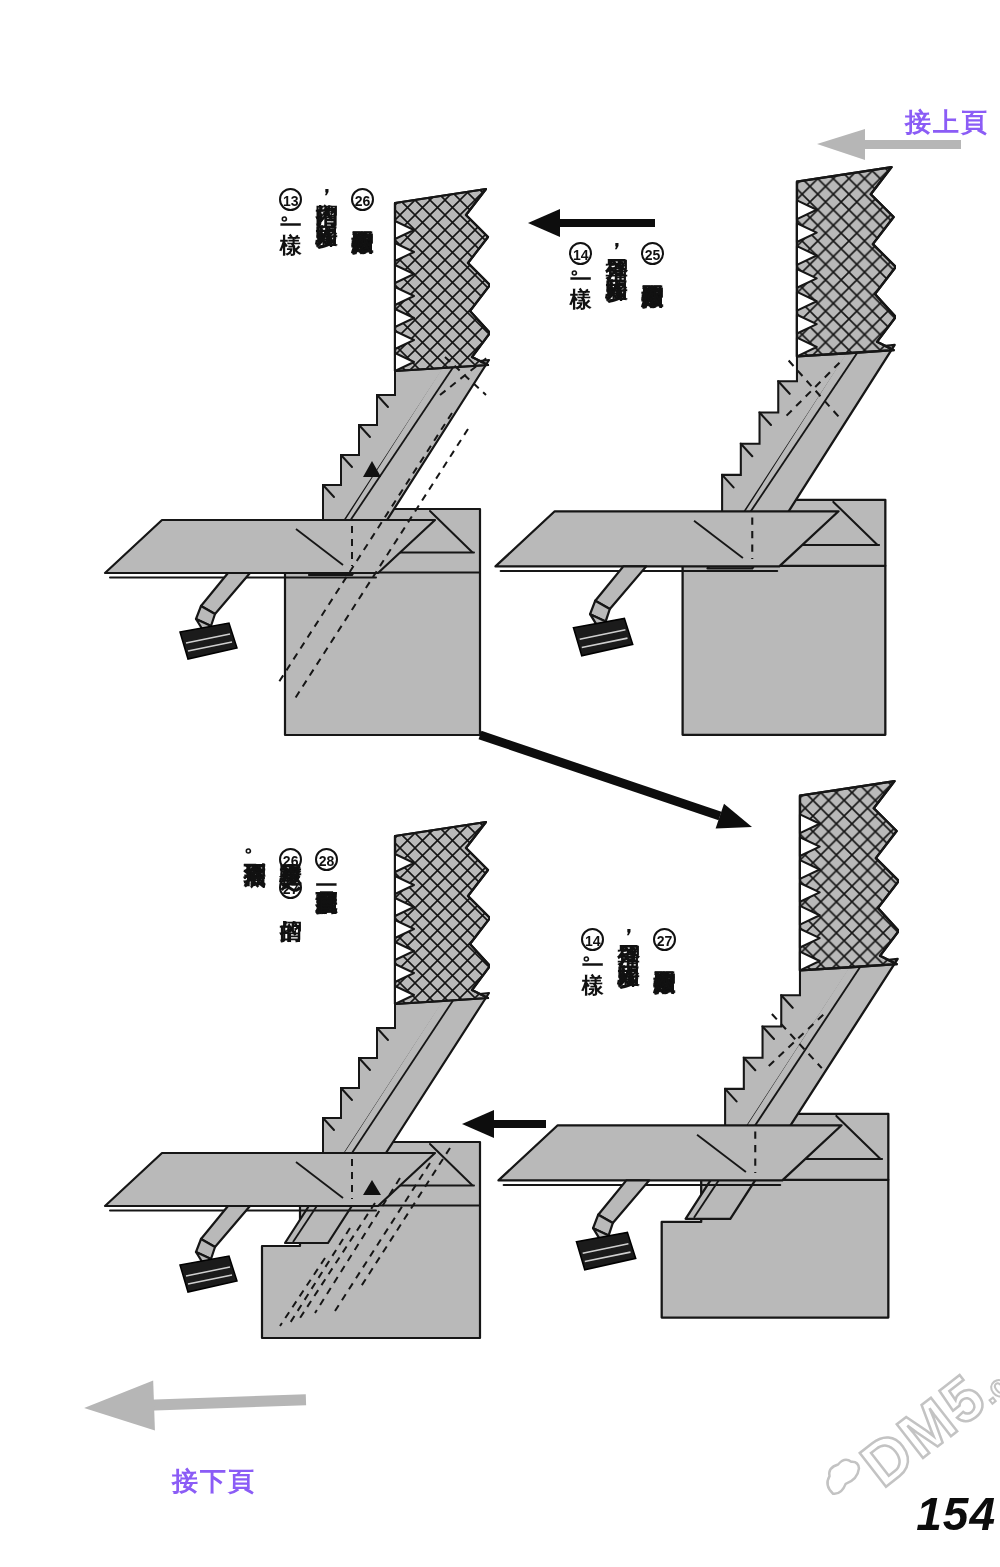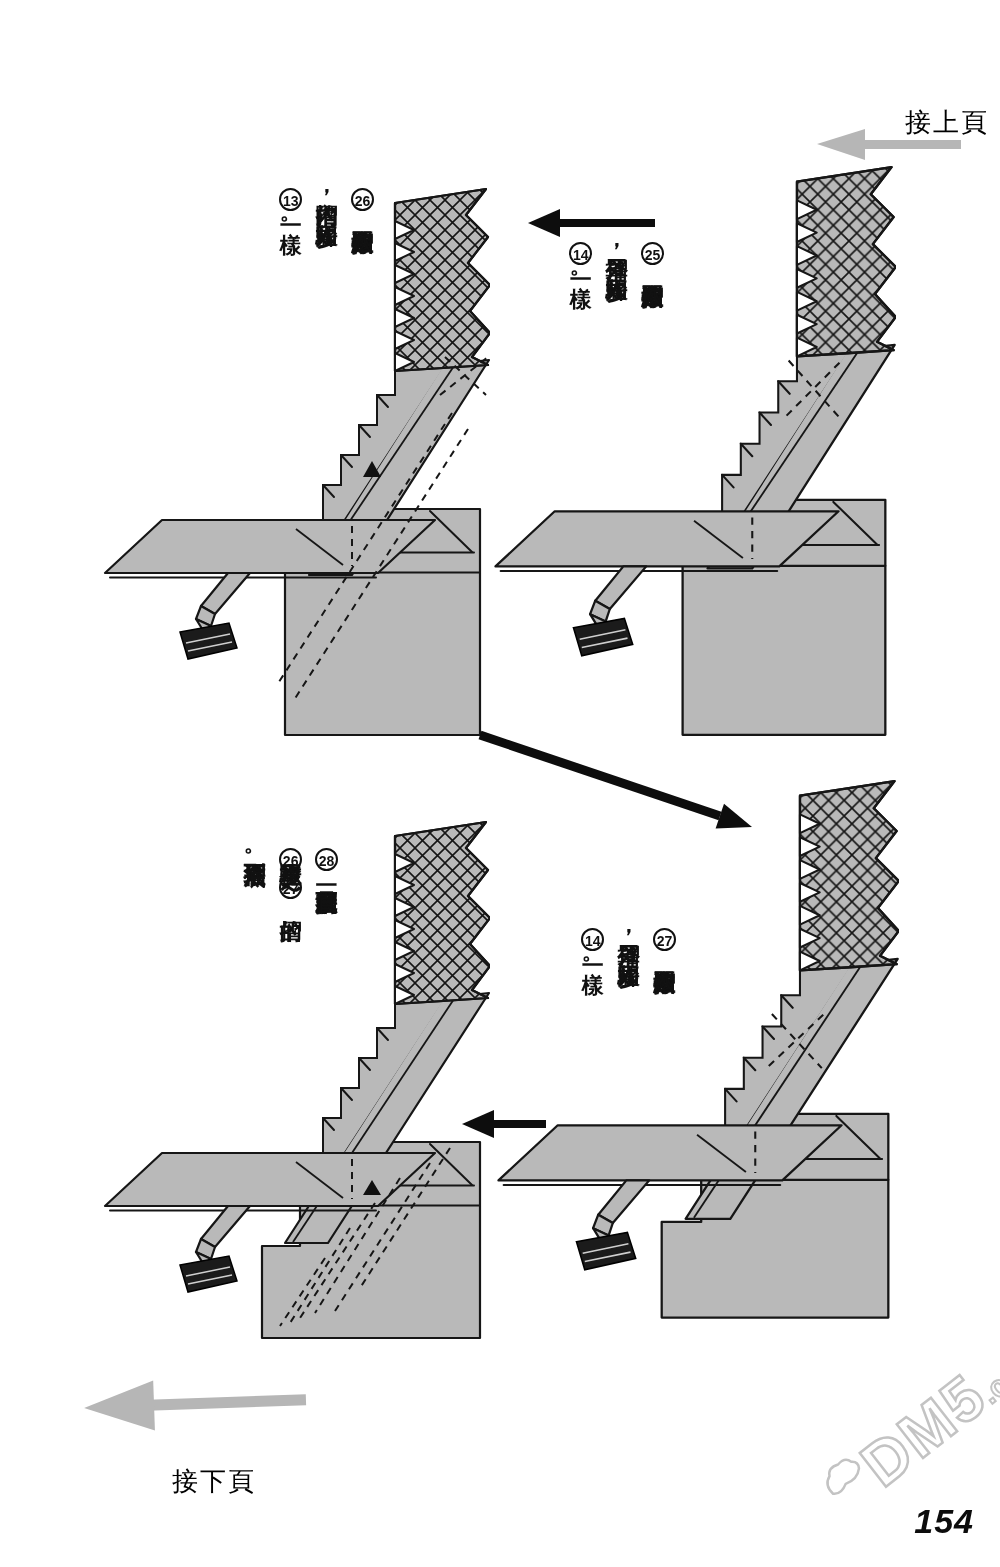--- a/index.html
+++ b/index.html
@@ -28,24 +28,24 @@
     position:absolute;writing-mode:vertical-rl;text-orientation:upright;
     font-weight:bold;font-size:22px;line-height:1.22;color:#111;
     letter-spacing:0;white-space:nowrap;
   }
   .caption .col{margin-left:9px;}
   .caption .circ{
     writing-mode:horizontal-tb;display:inline-block;width:23px;height:23px;
     border:2.2px solid #111;border-radius:50%;font-size:14px;line-height:22px;
     text-align:center;font-weight:bold;margin:2px 0 3px 0;box-sizing:border-box;
   }
-  .navlabel{position:absolute;font-weight:normal;font-size:26px;color:#000000;letter-spacing:2px;}
+  .navlabel{position:absolute;font-weight:bold;font-size:26px;color:#8b5cf6;letter-spacing:2px;}
   .pagenum{
-    position:absolute;right:26px;bottom:26px;font-weight:bold;font-style:italic;
-    font-size:34px;color:#0c0c0c;z-index:3;letter-spacing:1px;
+    position:absolute;right:4px;bottom:26px;font-weight:bold;font-style:italic;
+    font-size:46px;color:#0c0c0c;z-index:3;letter-spacing:1px;
   }
   .watermark{
     position:absolute;left:852px;top:1460px;width:280px;z-index:2;
     transform:rotate(-38deg);transform-origin:left bottom;
     color:#ffffff;-webkit-text-stroke:2.5px var(--wm);
     font-weight:bold;white-space:nowrap;
   }
   .watermark .wm-main{font-size:62px;letter-spacing:2px;}
   .watermark .wm-suffix{font-size:30px;-webkit-text-stroke:2px var(--wm);}
   .arrows{position:absolute;left:0;top:0;z-index:1;pointer-events:none;}

